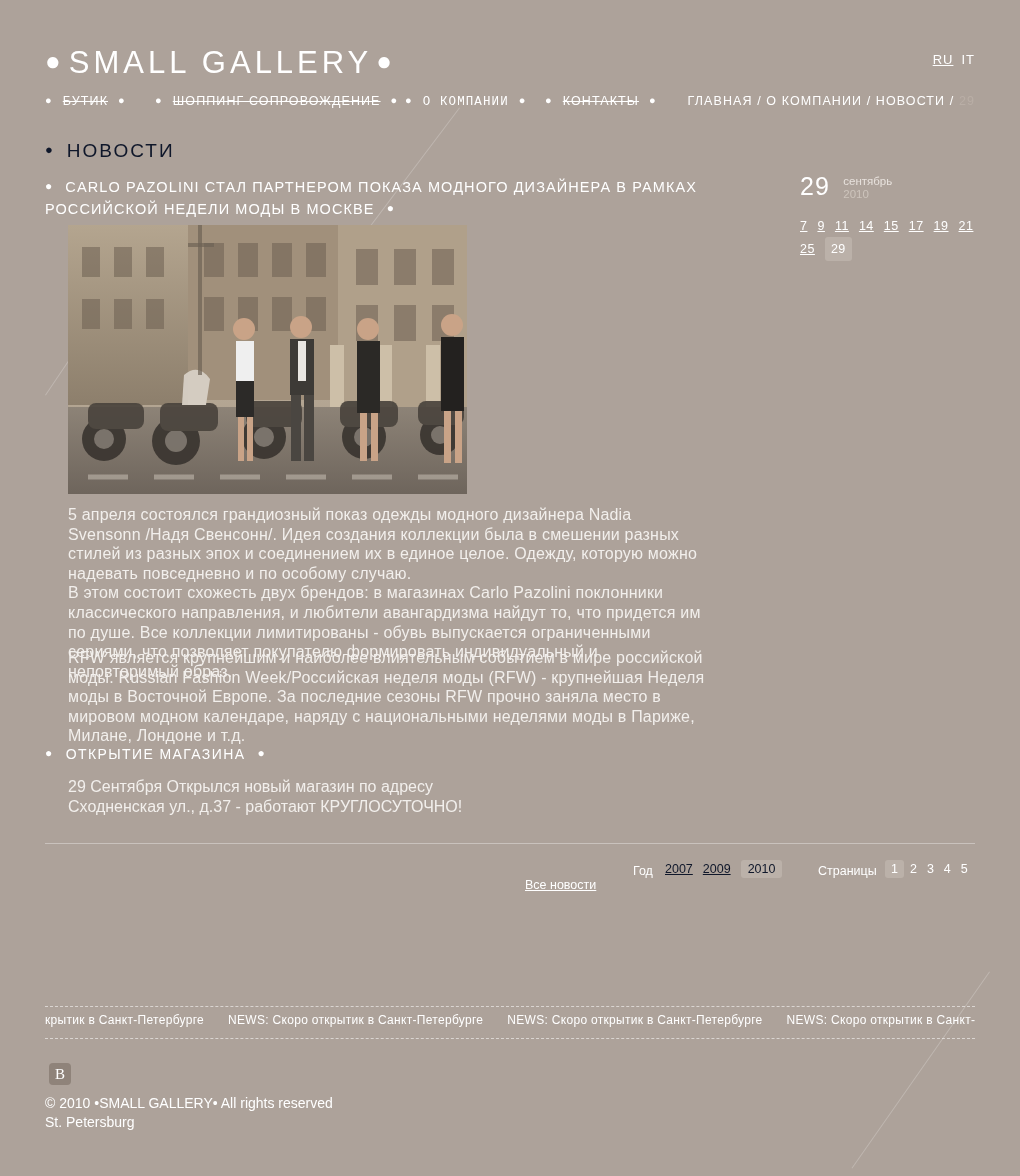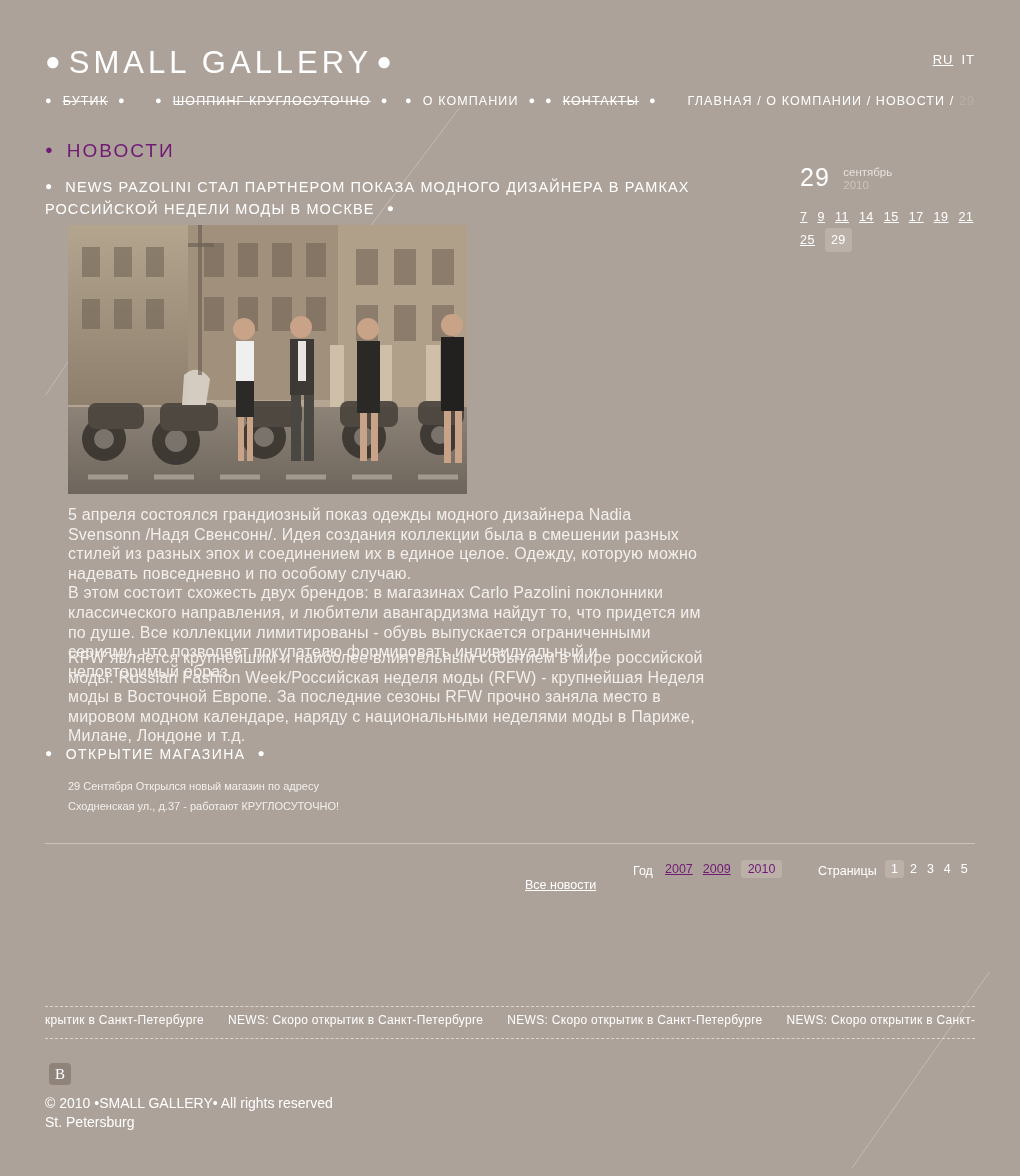--- a/index.html
+++ b/index.html
@@ -66,40 +66,40 @@
     font-size: 12.5px;
     letter-spacing: 1.1px;
   }
   .nav .item {
     position: absolute;
     white-space: nowrap;
     color: #ffffff;
   }
   .nav .item .b { color: #ffffff; margin-right: 10px; font-size: 11px; vertical-align: 1px;}
   .nav .item .t { text-decoration: line-through; }
-  .nav .item .plain { text-decoration: none; }
+  .nav .item .plain { text-decoration: none; font-family: Liberation Mono, monospace; }
   .nav .after { margin-left: 10px; font-size: 11px; vertical-align: 1px;}
 
   .crumbs {
     position: absolute;
     right: 0; top: 0;
     font-size: 12.5px;
     letter-spacing: 1.1px;
     color: #ffffff;
     white-space: nowrap;
   }
   .crumbs .last { color: #b9aea6; }
 
   
   .sec-title {
     position: absolute;
     left: 45px; top: 140px;
     font-size: 19px;
     letter-spacing: 2px;
-    color: #701a75;
+    color: #0f172a;
   }
   .sec-title .b { font-size: 13px; vertical-align: 3px; margin-right: 12px; }
 
   
   .article-title {
     position: absolute;
     left: 45px; top: 176px;
     width: 700px;
     font-size: 14.5px;
     letter-spacing: 1.1px;
@@ -136,29 +136,29 @@
     font-size: 14px;
     letter-spacing: 1.4px;
   }
   .sub-title .b { font-size: 12px; vertical-align: 2px; margin-right: 12px; }
   .sub-title .bend { font-size: 12px; vertical-align: 2px; margin-left: 12px; }
 
   .sub-body {
     position: absolute;
     left: 68px; top: 777px;
     width: 640px;
-    font-size: 11px;
+    font-size: 16px;
     line-height: 19.6px;
     color: #f2efec;
   }
 
   
   .datebox {
     position: absolute;
-    left: 800px; top: 164px;
+    left: 800px; top: 173px;
     width: 190px;
   }
   .datebox .big {
     font-size: 25px;
     color: #ffffff;
     letter-spacing: 1px;
     display: inline-block;
     vertical-align: top;
     line-height: 26px;
   }
@@ -210,21 +210,21 @@
     font-size: 12.5px;
     color: #ffffff;
   }
   .pager .allnews {
     position: absolute; left: 480px; top: 16px;
     text-decoration: underline;
   }
   .pager .yearlbl { position: absolute; left: 588px; top: 2px; }
   .pager .years { position: absolute; left: 620px; top: 0px; }
   .pager .years a {
-    color: #701a75; text-decoration: underline; margin-right: 10px;
+    color: #0f172a; text-decoration: underline; margin-right: 10px;
   }
   .pager .years a.cur {
     text-decoration: none; background: #bbb1a9; border-radius: 3px;
     padding: 2px 7px;
   }
   .pager .pageslbl { position: absolute; left: 773px; top: 2px; }
   .pager .pages { position: absolute; left: 840px; top: 0px; }
   .pager .pages a { color:#fff; text-decoration:none; margin-right: 10px; }
   .pager .pages a.cur {
     background:#bbb1a9; border-radius:3px; padding: 2px 6px; margin-right: 6px;
@@ -289,39 +289,39 @@
     <div class="lang">
       <span class="sel">RU</span><span>IT</span>
     </div>
   </div>
 
   <div class="nav">
     <div class="item" style="left:0px;">
       <span class="b">●</span><span class="t">БУТИК</span><span class="after">●</span>
     </div>
     <div class="item" style="left:110px;">
-      <span class="b">●</span><span class="t">ШОППИНГ КРУГЛОСУТОЧНО</span><span class="after">●</span>
+      <span class="b">●</span><span class="t">ШОППИНГ СОПРОВОЖДЕНИЕ</span><span class="after">●</span>
     </div>
     <div class="item" style="left:360px;">
       <span class="b">●</span><span class="plain">О КОМПАНИИ</span><span class="after">●</span>
     </div>
     <div class="item" style="left:500px;">
       <span class="b">●</span><span class="t">КОНТАКТЫ</span><span class="after">●</span>
     </div>
     <div class="crumbs">
       <span>ГЛАВНАЯ / О КОМПАНИИ / НОВОСТИ / </span><span class="last">29</span>
     </div>
   </div>
 
   <div class="sec-title">
     <span class="b">●</span><span>НОВОСТИ</span>
   </div>
 
   <div class="article-title">
-    <span class="b">●</span><span>NEWS PAZOLINI СТАЛ ПАРТНЕРОМ ПОКАЗА МОДНОГО ДИЗАЙНЕРА В РАМКАХ РОССИЙСКОЙ НЕДЕЛИ МОДЫ В МОСКВЕ</span><span class="bend">●</span>
+    <span class="b">●</span><span>CARLO PAZOLINI СТАЛ ПАРТНЕРОМ ПОКАЗА МОДНОГО ДИЗАЙНЕРА В РАМКАХ РОССИЙСКОЙ НЕДЕЛИ МОДЫ В МОСКВЕ</span><span class="bend">●</span>
   </div>
 
   <div class="photo">
     <svg width="399" height="269" viewBox="0 0 399 269">
       <defs>
         <linearGradient id="sky" x1="0" y1="0" x2="0" y2="1">
           <stop offset="0" stop-color="#c9bfae"></stop>
           <stop offset="1" stop-color="#a89884"></stop>
         </linearGradient>
         <linearGradient id="bld" x1="0" y1="0" x2="0" y2="1">

